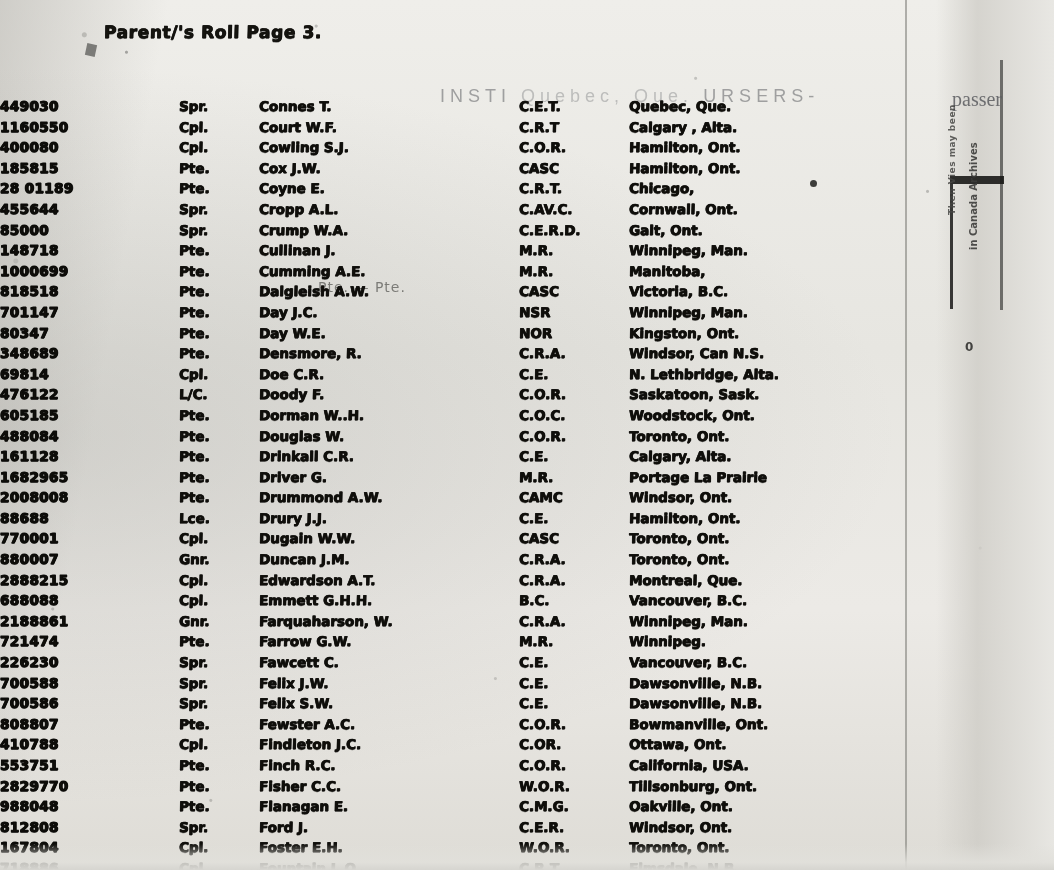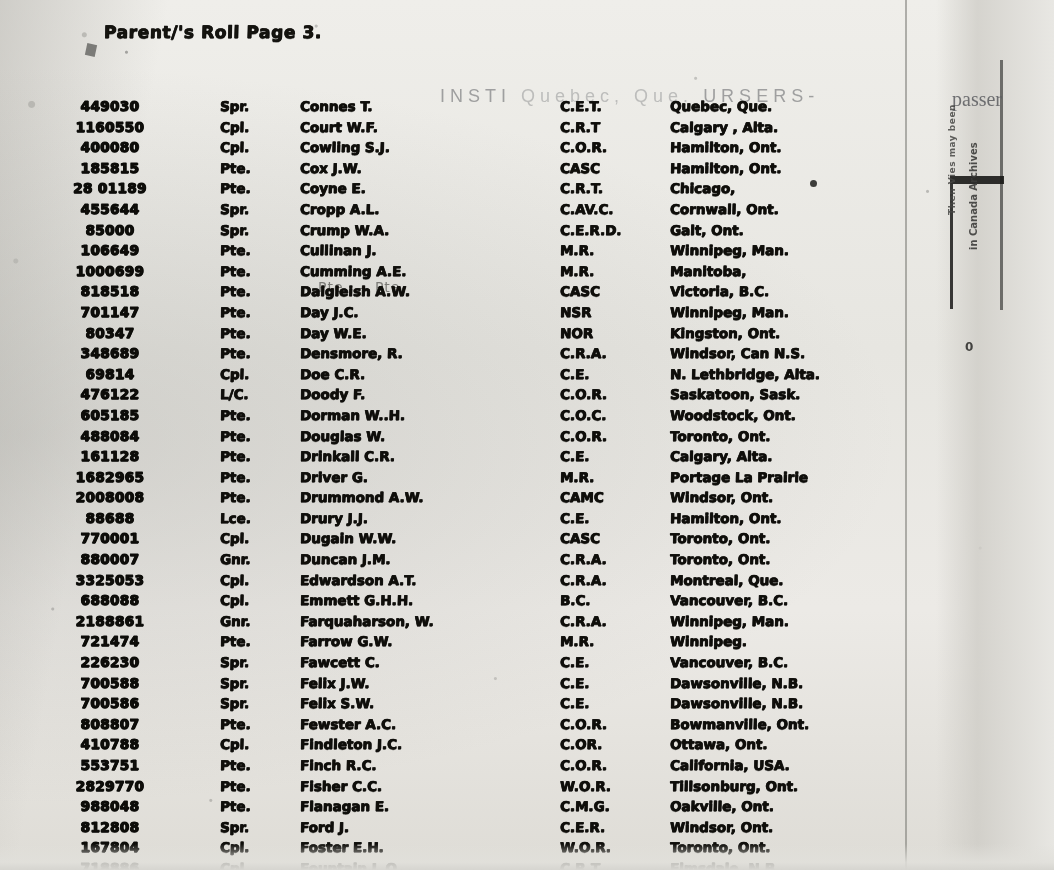--- a/index.html
+++ b/index.html
@@ -128,21 +128,21 @@
     color:#100f0b;
   }
   table.roll td{
     padding:0 0 0 0;
     height:20.6px;
     line-height:20.6px;
     white-space:nowrap;
     vertical-align:middle;
   }
   .c-num{
-    width:220px;text-align:center;padding-right:8px;
+    width:179px;text-align:left;padding-right:8px;
     letter-spacing:.4px;
   }
   .c-rank{width:80px;padding-left:10px;}
   .c-name{width:260px;}
   .c-unit{width:110px;text-align:left;padding-left:6px;}
   .c-place{width:260px;}
   
   .ink{
     -webkit-text-stroke:0.55px #0c0b08;
     text-shadow:0.6px 0 0 rgba(10,10,8,.75), -0.4px 0 0 rgba(10,10,8,.55), 0 0.5px 0 rgba(10,10,8,.5);
@@ -241,21 +241,21 @@
         <td class="c-place"><span class="ink">Cornwall, Ont.</span></td>
       </tr>
       <tr>
         <td class="c-num"><span class="ink-num">85000</span></td>
         <td class="c-rank"><span class="ink">Spr.</span></td>
         <td class="c-name"><span class="ink">Crump W.A.</span></td>
         <td class="c-unit"><span class="ink">C.E.R.D.</span></td>
         <td class="c-place"><span class="ink">Galt, Ont.</span></td>
       </tr>
       <tr>
-        <td class="c-num"><span class="ink-num">106649</span></td>
+        <td class="c-num"><span class="ink-num">148718</span></td>
         <td class="c-rank"><span class="ink">Pte.</span></td>
         <td class="c-name"><span class="ink">Cullinan J.</span></td>
         <td class="c-unit"><span class="ink">M.R.</span></td>
         <td class="c-place"><span class="ink">Winnipeg, Man.</span></td>
       </tr>
       <tr>
         <td class="c-num"><span class="ink-num">1000699</span></td>
         <td class="c-rank"><span class="ink">Pte.</span></td>
         <td class="c-name"><span class="ink">Cumming A.E.</span></td>
         <td class="c-unit"><span class="ink">M.R.</span></td>
@@ -353,21 +353,21 @@
         <td class="c-place"><span class="ink">Toronto, Ont.</span></td>
       </tr>
       <tr>
         <td class="c-num"><span class="ink-num">880007</span></td>
         <td class="c-rank"><span class="ink">Gnr.</span></td>
         <td class="c-name"><span class="ink">Duncan J.M.</span></td>
         <td class="c-unit"><span class="ink">C.R.A.</span></td>
         <td class="c-place"><span class="ink">Toronto, Ont.</span></td>
       </tr>
       <tr>
-        <td class="c-num"><span class="ink-num">3325053</span></td>
+        <td class="c-num"><span class="ink-num">2888215</span></td>
         <td class="c-rank"><span class="ink">Cpl.</span></td>
         <td class="c-name"><span class="ink">Edwardson A.T.</span></td>
         <td class="c-unit"><span class="ink">C.R.A.</span></td>
         <td class="c-place"><span class="ink">Montreal, Que.</span></td>
       </tr>
       <tr>
         <td class="c-num"><span class="ink-num">688088</span></td>
         <td class="c-rank"><span class="ink">Cpl.</span></td>
         <td class="c-name"><span class="ink">Emmett G.H.H.</span></td>
         <td class="c-unit"><span class="ink">B.C.</span></td>

